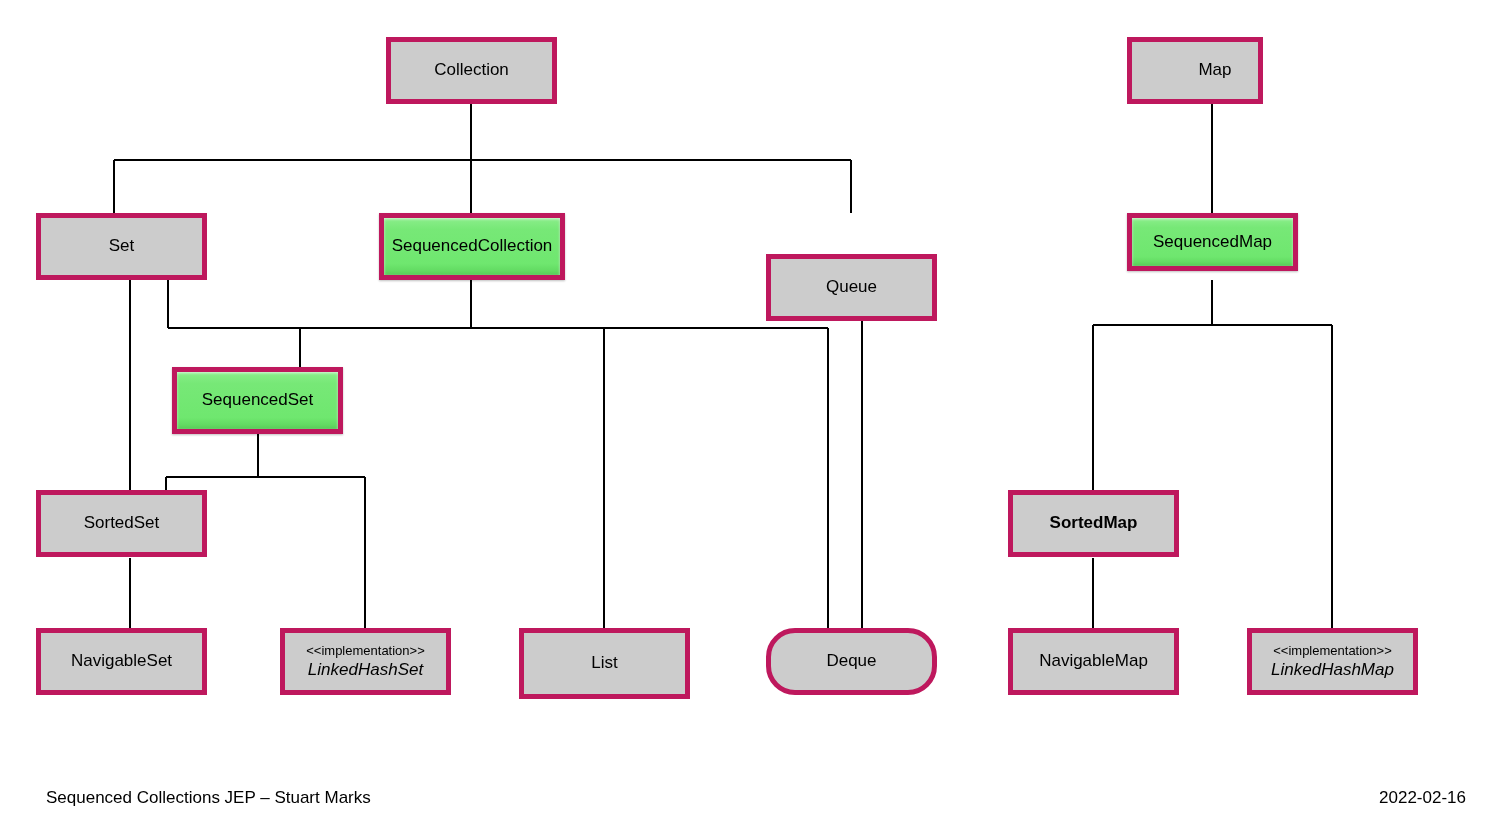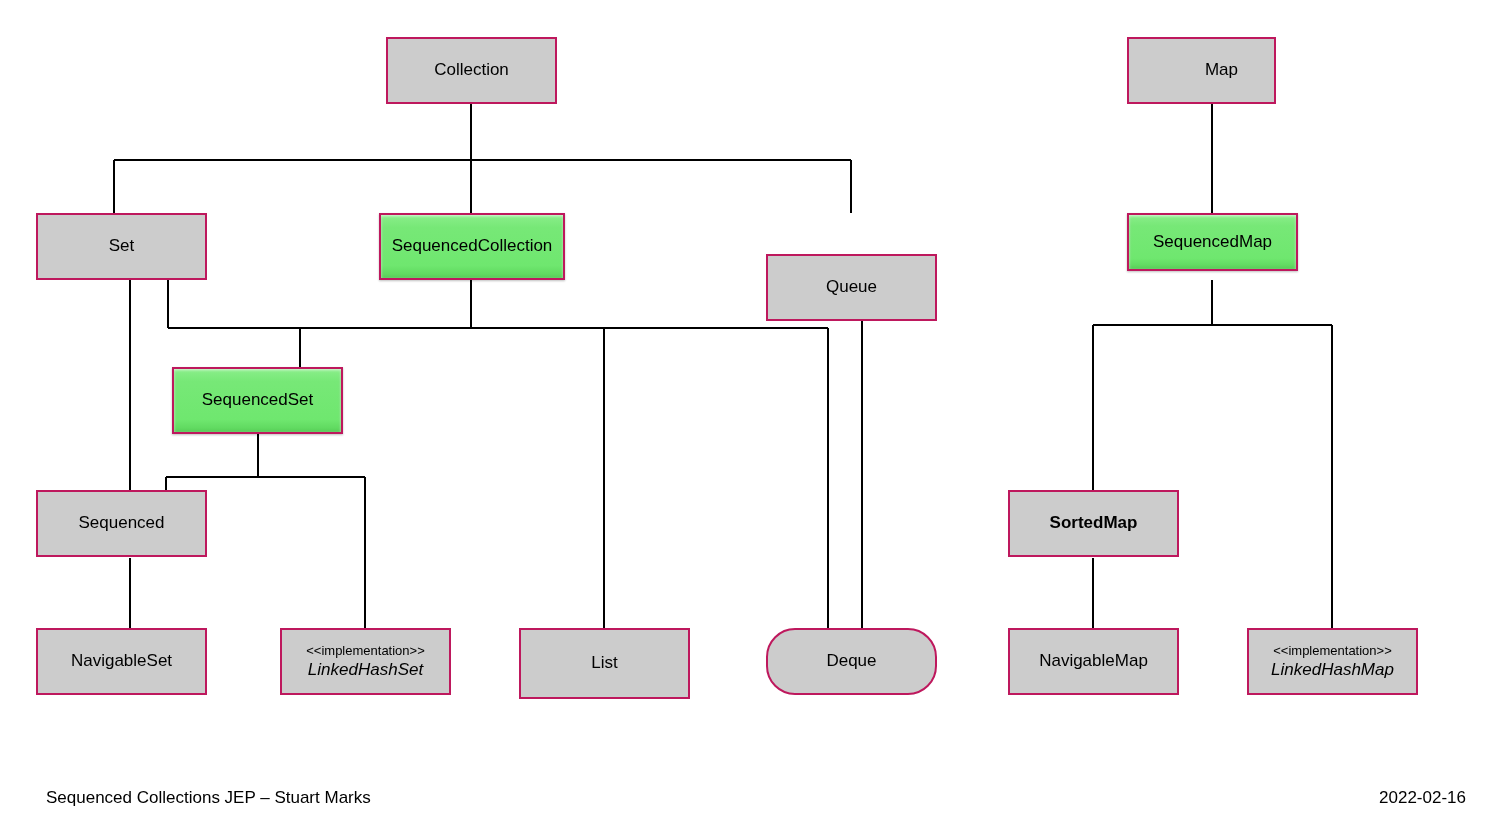--- a/index.html
+++ b/index.html
@@ -6,21 +6,21 @@
     margin: 0;
     padding: 0;
     width: 1512px;
     height: 840px;
     font-family: "Helvetica Neue", Helvetica, Arial, sans-serif;
     background: #fff;
     position: relative;
   }
   .box {
     position: absolute;
-    border: 2px solid #be185d;
+    border: 5px solid #be185d;
     background: #cccccc;
     display: flex;
     flex-direction: column;
     align-items: center;
     justify-content: center;
     font-size: 17px;
     text-align: center;
     line-height: 1.2;
     box-sizing: border-box;
   }
@@ -96,21 +96,21 @@
     <line x1="1093" y1="325" x2="1332" y2="325"></line>
     <line x1="1093" y1="325" x2="1093" y2="490"></line>
     <line x1="1332" y1="325" x2="1332" y2="628"></line>
     <line x1="1093" y1="558" x2="1093" y2="628"></line>
   </g>
 </svg>
 
 <div class="box" style="left:386px; top:37px; width:171px; height:67px;">
   <span>Collection</span>
 </div>
-<div class="box" style="left:1127px; top:37px; width:149px; height:67px;padding-left:40px;">
+<div class="box" style="left:1127px; top:37px; width:136px; height:67px;padding-left:40px;">
   <span>Map</span>
 </div>
 
 <div class="box" style="left:36px; top:213px; width:171px; height:67px;">
   <span>Set</span>
 </div>
 <div class="box green" style="left:379px; top:213px; width:186px; height:67px;">
   <span>SequencedCollection</span>
 </div>
 <div class="box" style="left:766px; top:213px; width:171px; height:67px;margin-top:41px;">
@@ -118,21 +118,21 @@
 </div>
 <div class="box green" style="left:1127px; top:213px; width:171px; height:58px;">
   <span>SequencedMap</span>
 </div>
 
 <div class="box green" style="left:172px; top:367px; width:171px; height:67px;">
   <span>SequencedSet</span>
 </div>
 
 <div class="box" style="left:36px; top:490px; width:171px; height:67px;">
-  <span>Sequenced</span>
+  <span>SortedSet</span>
 </div>
 <div class="box" style="left:1008px; top:490px; width:171px; height:67px;font-weight:bold;">
   <span>SortedMap</span>
 </div>
 
 <div class="box" style="left:36px; top:628px; width:171px; height:67px;">
   <span>NavigableSet</span>
 </div>
 <div class="box" style="left:280px; top:628px; width:171px; height:67px;">
   <span class="stereo">&lt;&lt;implementation&gt;&gt;</span>

